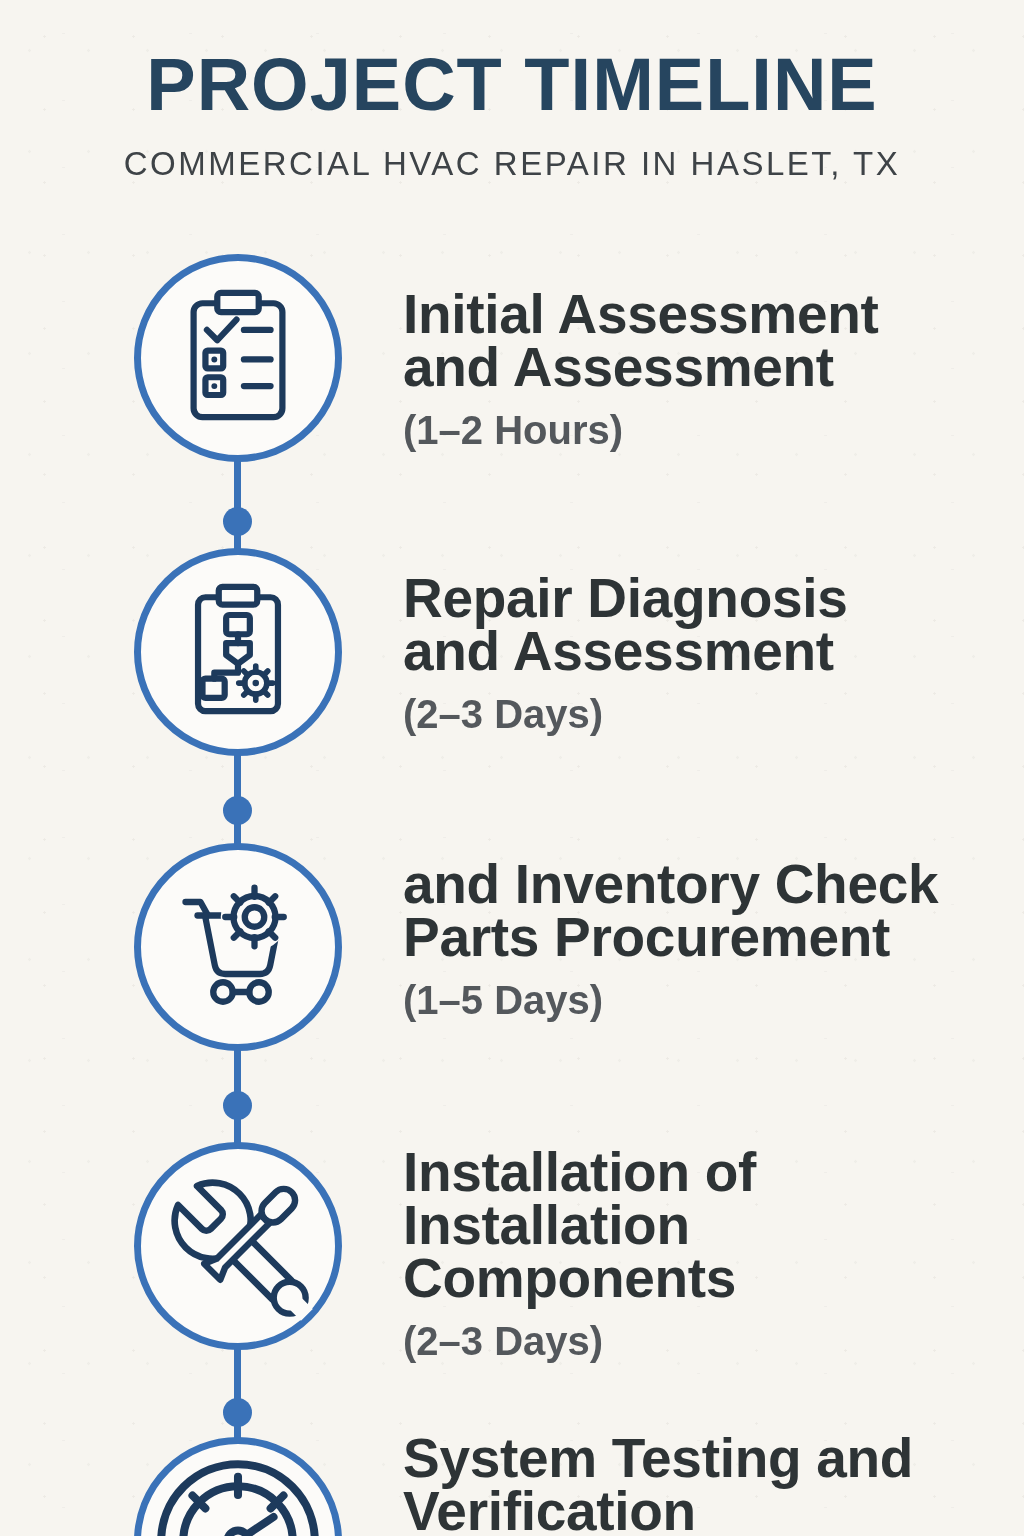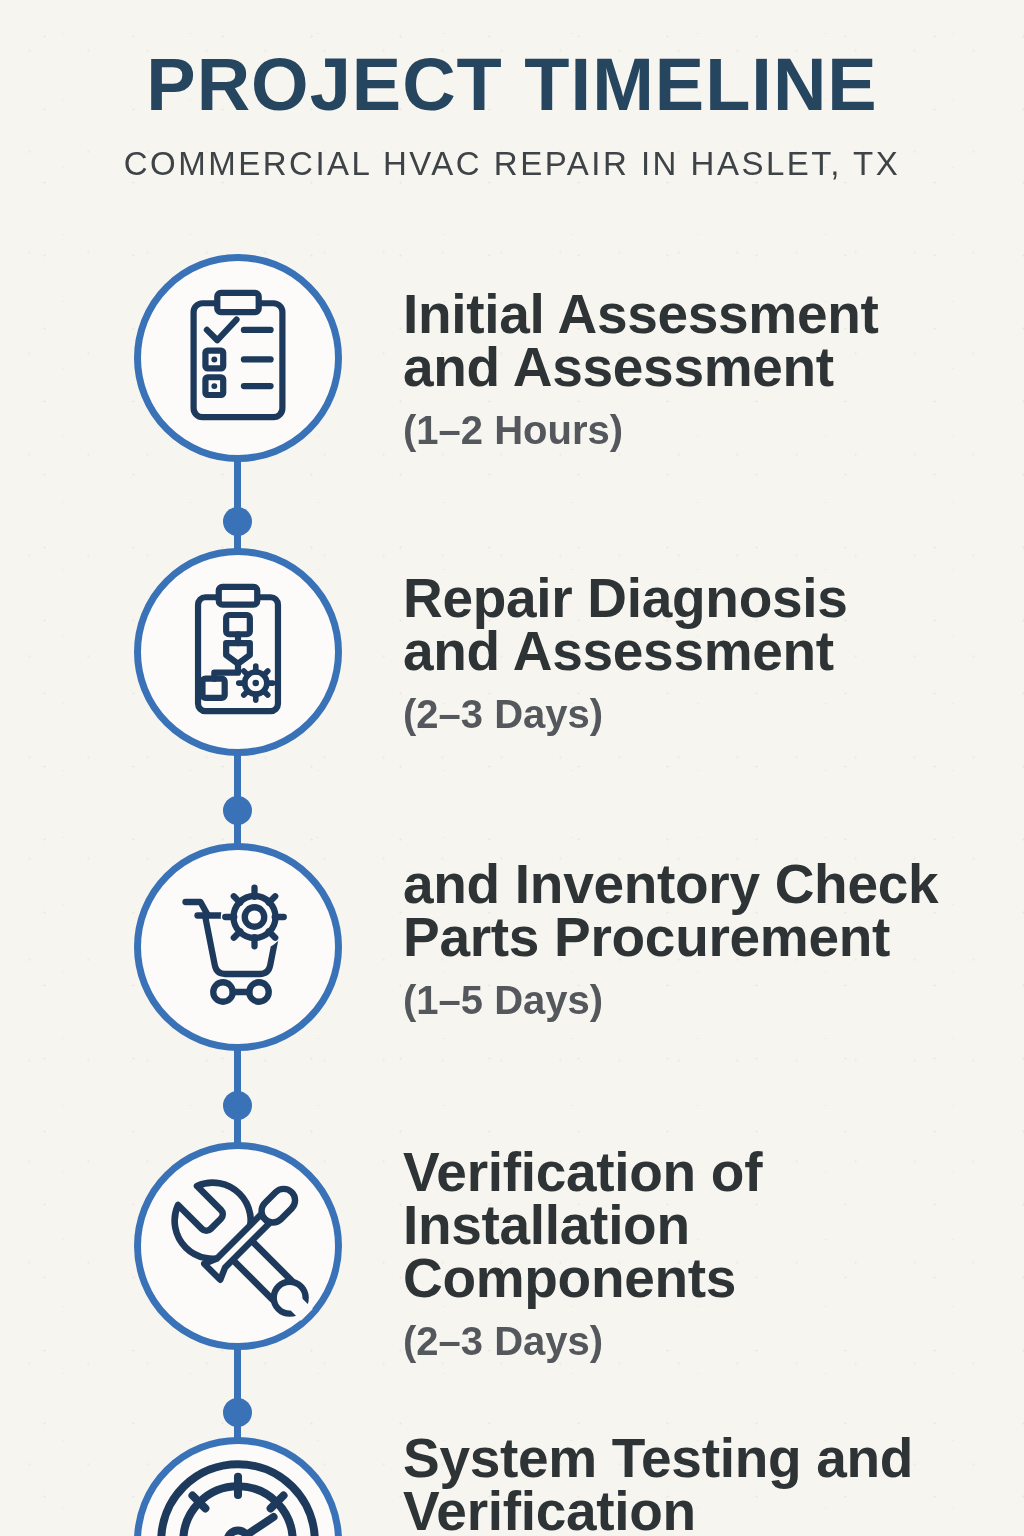--- a/index.html
+++ b/index.html
@@ -124,21 +124,21 @@
       <g transform="rotate(-45 84 84)">
         <rect x="78.5" y="86" width="11" height="14" class="bgonly"></rect>
       </g>
       <g transform="rotate(45 50 50)">
         <rect x="42.5" y="0" width="15" height="25" rx="7.5" class="bgfill"></rect>
         <path d="M46 25 V66 L42.5 74 H57.5 L54 66 V25 Z" class="bgfill"></path>
       </g>
     </svg>
   </div>
   <div class="text t4">
-    <div class="ttl">Verification of</div>
+    <div class="ttl">Installation of</div>
     <div class="ttl">Installation</div>
     <div class="ttl">Components</div>
     <div class="dur">(2–3 Days)</div>
   </div>
 
   <div class="circle c5">
     <svg class="icon" viewBox="0 0 100 100" width="192" height="192">
       <circle cx="50" cy="50" r="40"></circle>
       <circle cx="50" cy="50" r="28.5"></circle>
       <path d="M16.5 50 H26 M50 16.5 V26 M83.5 50 H74 M26.3 26.3 L33 33 M73.7 26.3 L67 33"></path>

